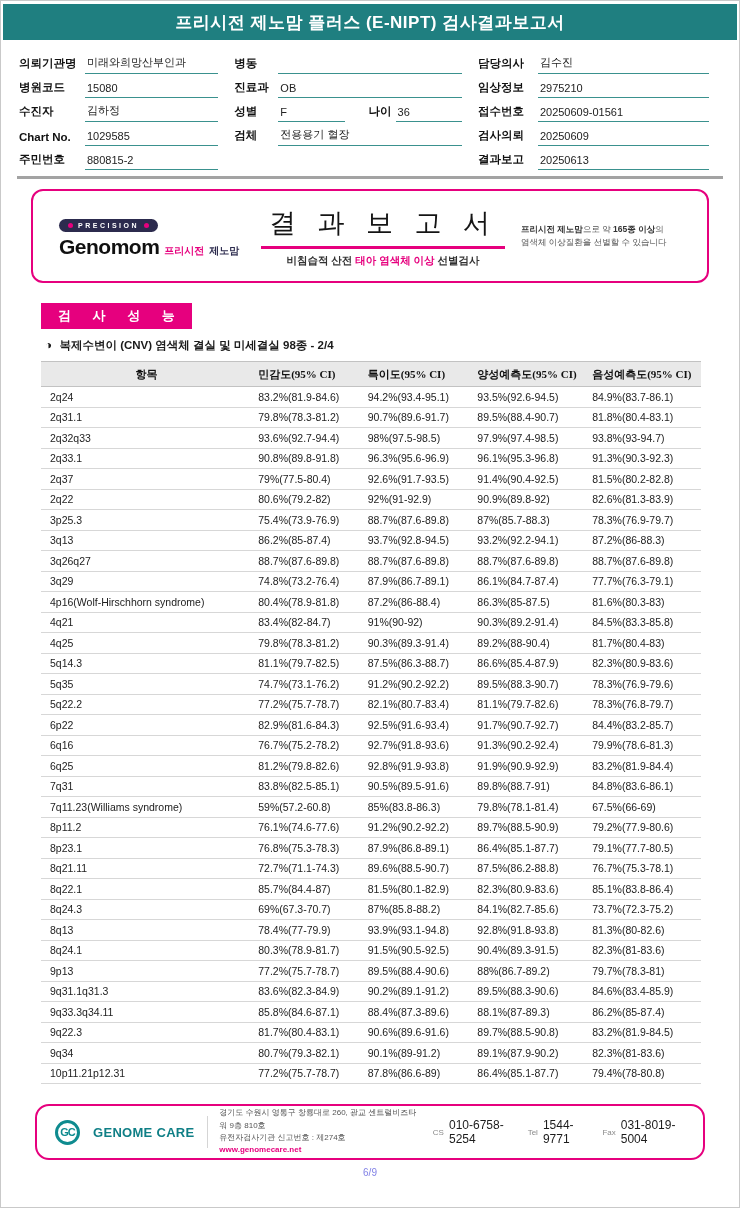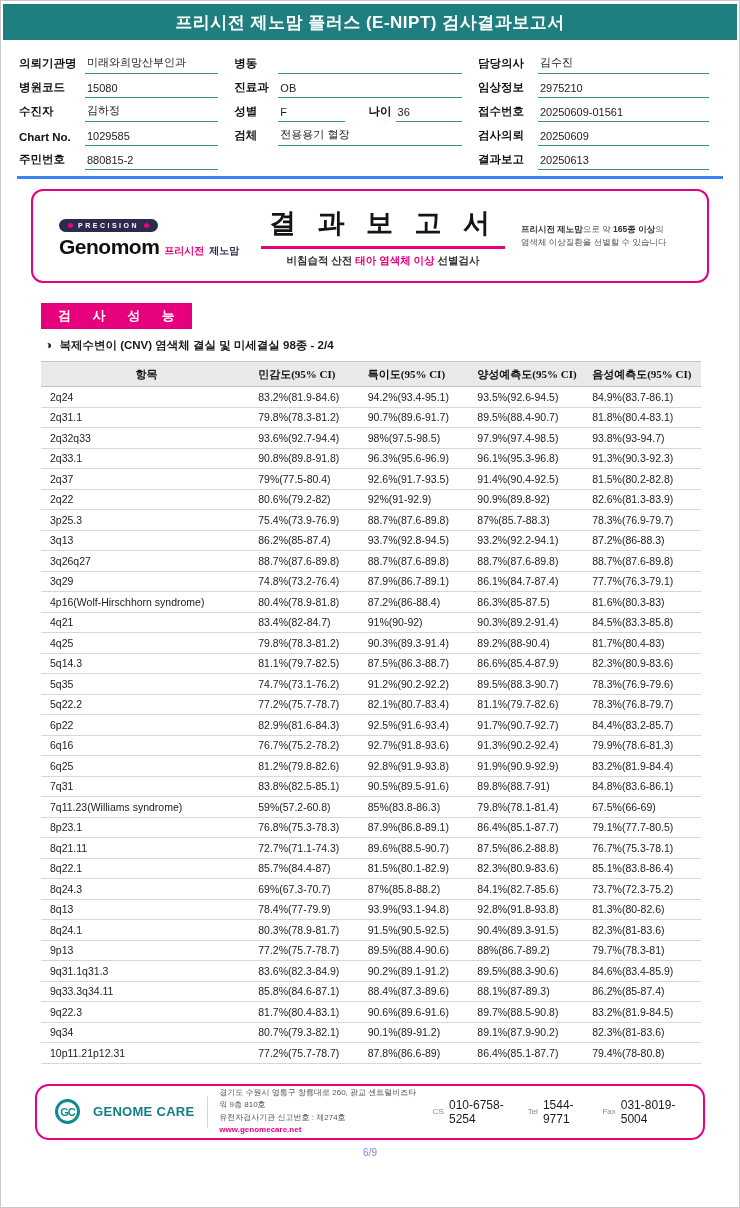--- a/index.html
+++ b/index.html
@@ -3,39 +3,39 @@
 <meta charset="utf-8">
 <style>
   * { box-sizing: border-box; }
   body { margin:0; background:#fff; font-family:"Liberation Sans","DejaVu Sans",sans-serif; }
   .page { width:740px; height:1208px; background:#fff; border:1px solid #c9c9c9; position:relative; overflow:hidden; }
 
   
   .banner { margin:3px 2px 0; height:36px; background:#1f7f80; color:#fff; display:flex; align-items:center; justify-content:center; font-size:17px; font-weight:bold; letter-spacing:0.5px; }
 
   
-  .info-section { margin:6px 16px 0; border-bottom:3px solid #3b82f6; padding:4px 0 6px; display:grid; grid-template-columns:30.5% 34.5% 35%; }
+  .info-section { margin:6px 16px 0; border-bottom:3px solid #a3a3a3; padding:4px 0 6px; display:grid; grid-template-columns:30.5% 34.5% 35%; }
   .info-row { display:flex; align-items:flex-end; height:24px; }
   .info-label { font-weight:bold; font-size:11.5px; color:#111; flex:0 0 auto; min-width:68px; padding:0 4px 3px 2px; }
   .col-mid .info-label { min-width:46px; }
   .col-right .info-label { min-width:62px; }
   .info-row .info-label:nth-child(3) { min-width:34px; padding-left:10px; }
   .info-value { flex:1; border-bottom:1.4px solid #3a918e; font-size:11px; color:#222; padding:0 2px 3px 2px; margin-right:14px; min-height:15px; }
 
   
   .report-box { margin:10px 30px 0; height:94px; border:2px solid #e6007e; border-radius:12px; display:flex; align-items:center; padding:0 18px 0 26px; }
   .logo-block { width:186px; flex:0 0 auto; }
   .precision-badge { background:#2c2b4e; color:#fff; border-radius:9px; font-size:7px; letter-spacing:2.5px; padding:3px 9px; display:inline-flex; align-items:center; gap:5px; font-weight:bold; }
   .badge-dot { width:5px; height:5px; border-radius:50%; background:#e6007e; display:inline-block; }
   .brand-line { margin-top:3px; display:flex; align-items:baseline; gap:5px; }
   .brand { font-size:21px; font-weight:800; color:#101010; letter-spacing:-0.5px; }
   .kr1 { color:#e6007e; font-size:10px; font-weight:bold; }
   .kr2 { color:#2c2b4e; font-size:10px; font-weight:bold; }
   .report-title-block { flex:1; text-align:center; }
-  .report-title { display:inline-block; font-size:27px; font-weight:700; letter-spacing:7px; color:#141414; border-bottom:3px solid #e6007e; padding:0 8px 5px; }
+  .report-title { display:inline-block; font-size:27px; font-weight:400; letter-spacing:7px; color:#141414; border-bottom:3px solid #e6007e; padding:0 8px 5px; }
   .report-subtitle { font-size:10.5px; color:#333; margin-top:5px; font-weight:bold; }
   .accent { color:#e6007e;margin-top:48px; }
   .report-note { width:168px; flex:0 0 auto; font-size:8.5px; color:#555; line-height:1.55; }
   .report-note .b { font-weight:bold; color:#333; }
 
   
   .section-badge { margin:20px 0 0 40px; display:inline-block; background:#e6007e; color:#fff; font-size:13px; font-weight:bold; letter-spacing:9px; padding:4px 8px 4px 17px; }
   .subsection { margin:9px 0 0 44px; font-size:11.5px; font-weight:bold; color:#1a1a1a; }
   .subsection .half-icon { font-size:12px; margin-right:4px; }
 
@@ -325,20 +325,27 @@
           <td>90.5%(89.5-91.6)</td>
           <td>89.8%(88.7-91)</td>
           <td>84.8%(83.6-86.1)</td>
         </tr>
         <tr>
           <td>7q11.23(Williams syndrome)</td>
           <td>59%(57.2-60.8)</td>
           <td>85%(83.8-86.3)</td>
           <td>79.8%(78.1-81.4)</td>
           <td>67.5%(66-69)</td>
+        </tr>
+        <tr>
+          <td>8p11.2</td>
+          <td>76.1%(74.6-77.6)</td>
+          <td>91.2%(90.2-92.2)</td>
+          <td>89.7%(88.5-90.9)</td>
+          <td>79.2%(77.9-80.6)</td>
         </tr>
         <tr>
           <td>8p23.1</td>
           <td>76.8%(75.3-78.3)</td>
           <td>87.9%(86.8-89.1)</td>
           <td>86.4%(85.1-87.7)</td>
           <td>79.1%(77.7-80.5)</td>
         </tr>
         <tr>
           <td>8q21.11</td>

